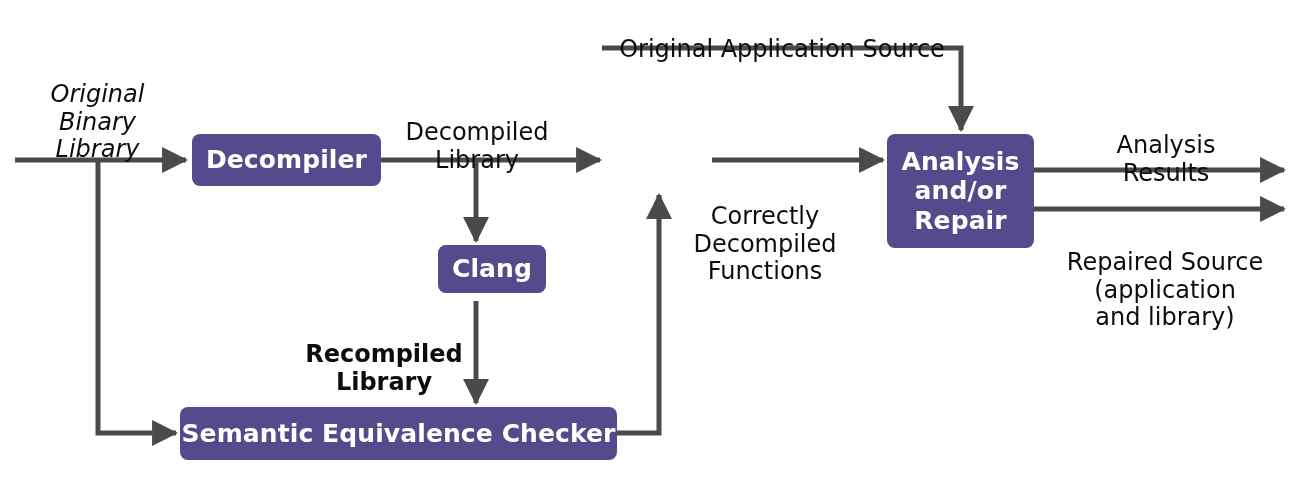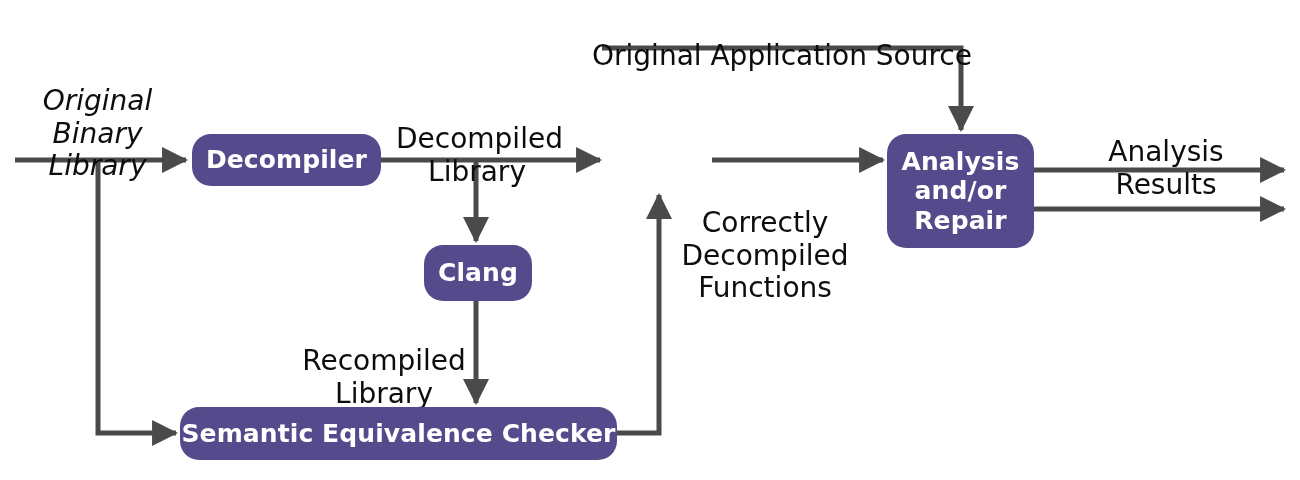--- a/index.html
+++ b/index.html
@@ -21,41 +21,41 @@
   #diagram-svg {
     position: absolute;
     left: 0;
     top: 0;
     width: 1300px;
     height: 480px;
   }
   .node-box {
     position: absolute;
     background: #554b8c;
-    border-radius: 19px;
+    border-radius: 8px;
     color: #ffffff;
     display: flex;
     align-items: center;
     justify-content: center;
     text-align: center;
     font-weight: 700;
     font-size: 25px;
     line-height: 1.18;
     letter-spacing: 0.1px;
     box-sizing: border-box;
     z-index: 3;
   }
   .node-label {
     display: block;
     white-space: pre-line;
   }
   .edge-label {
     position: absolute;
     color: #0d0d0d;
-    font-size: 28px;
+    font-size: 24px;
     line-height: 1.16;
     text-align: center;
     white-space: pre-line;
     font-weight: 400;
     z-index: 2;
   }
 </style>
 </head>
 <body>
 
@@ -92,21 +92,21 @@
       <path d="M 1034 170 L 1284 170" marker-end="url(#arrow-right)"></path>
 
       <path d="M 1034 209 L 1284 209" marker-end="url(#arrow-right)"></path>
     </g>
   </svg>
 
   <div class="node-box" style="left:192px; top:134px; width:189px; height:52px;">
     <span class="node-label">Decompiler</span>
   </div>
 
-  <div class="node-box" style="left:424px; top:245px; width:108px; height:56px;">
+  <div class="node-box" style="left:438px; top:245px; width:108px; height:48px;">
     <span class="node-label">Clang</span>
   </div>
 
   <div class="node-box" style="left:180px; top:407px; width:437px; height:53px;">
     <span class="node-label">Semantic Equivalence Checker</span>
   </div>
 
 
   <div class="node-box" style="left:887px; top:134px; width:147px; height:114px;">
     <span class="node-label">Analysis
@@ -122,30 +122,35 @@
 
   <div class="edge-label" style="left:396px; top:91px; width:162px;">
     <span>Decompiled
 Library</span>
   </div>
 
   <div class="edge-label" style="left:592px; top:8px; width:380px;">
     <span>Original Application Source</span>
   </div>
 
-  <div class="edge-label" style="left:302px; top:313px; width:164px;">
+  <div class="edge-label" style="left:302px; top:313px; width:164px;font-weight:bold;">
     <span>Recompiled
 Library</span>
   </div>
 
   <div class="edge-label" style="left:680px; top:175px; width:170px;">
     <span>Correctly
 Decompiled
 Functions</span>
   </div>
 
   <div class="edge-label" style="left:1080px; top:104px; width:172px;">
     <span>Analysis
 Results</span>
   </div>
 
+  <div class="edge-label" style="left:1050px; top:221px; width:230px;">
+    <span>Repaired Source
+(application
+and library)</span>
+  </div>
 
 </div>
 
 </body></html>

